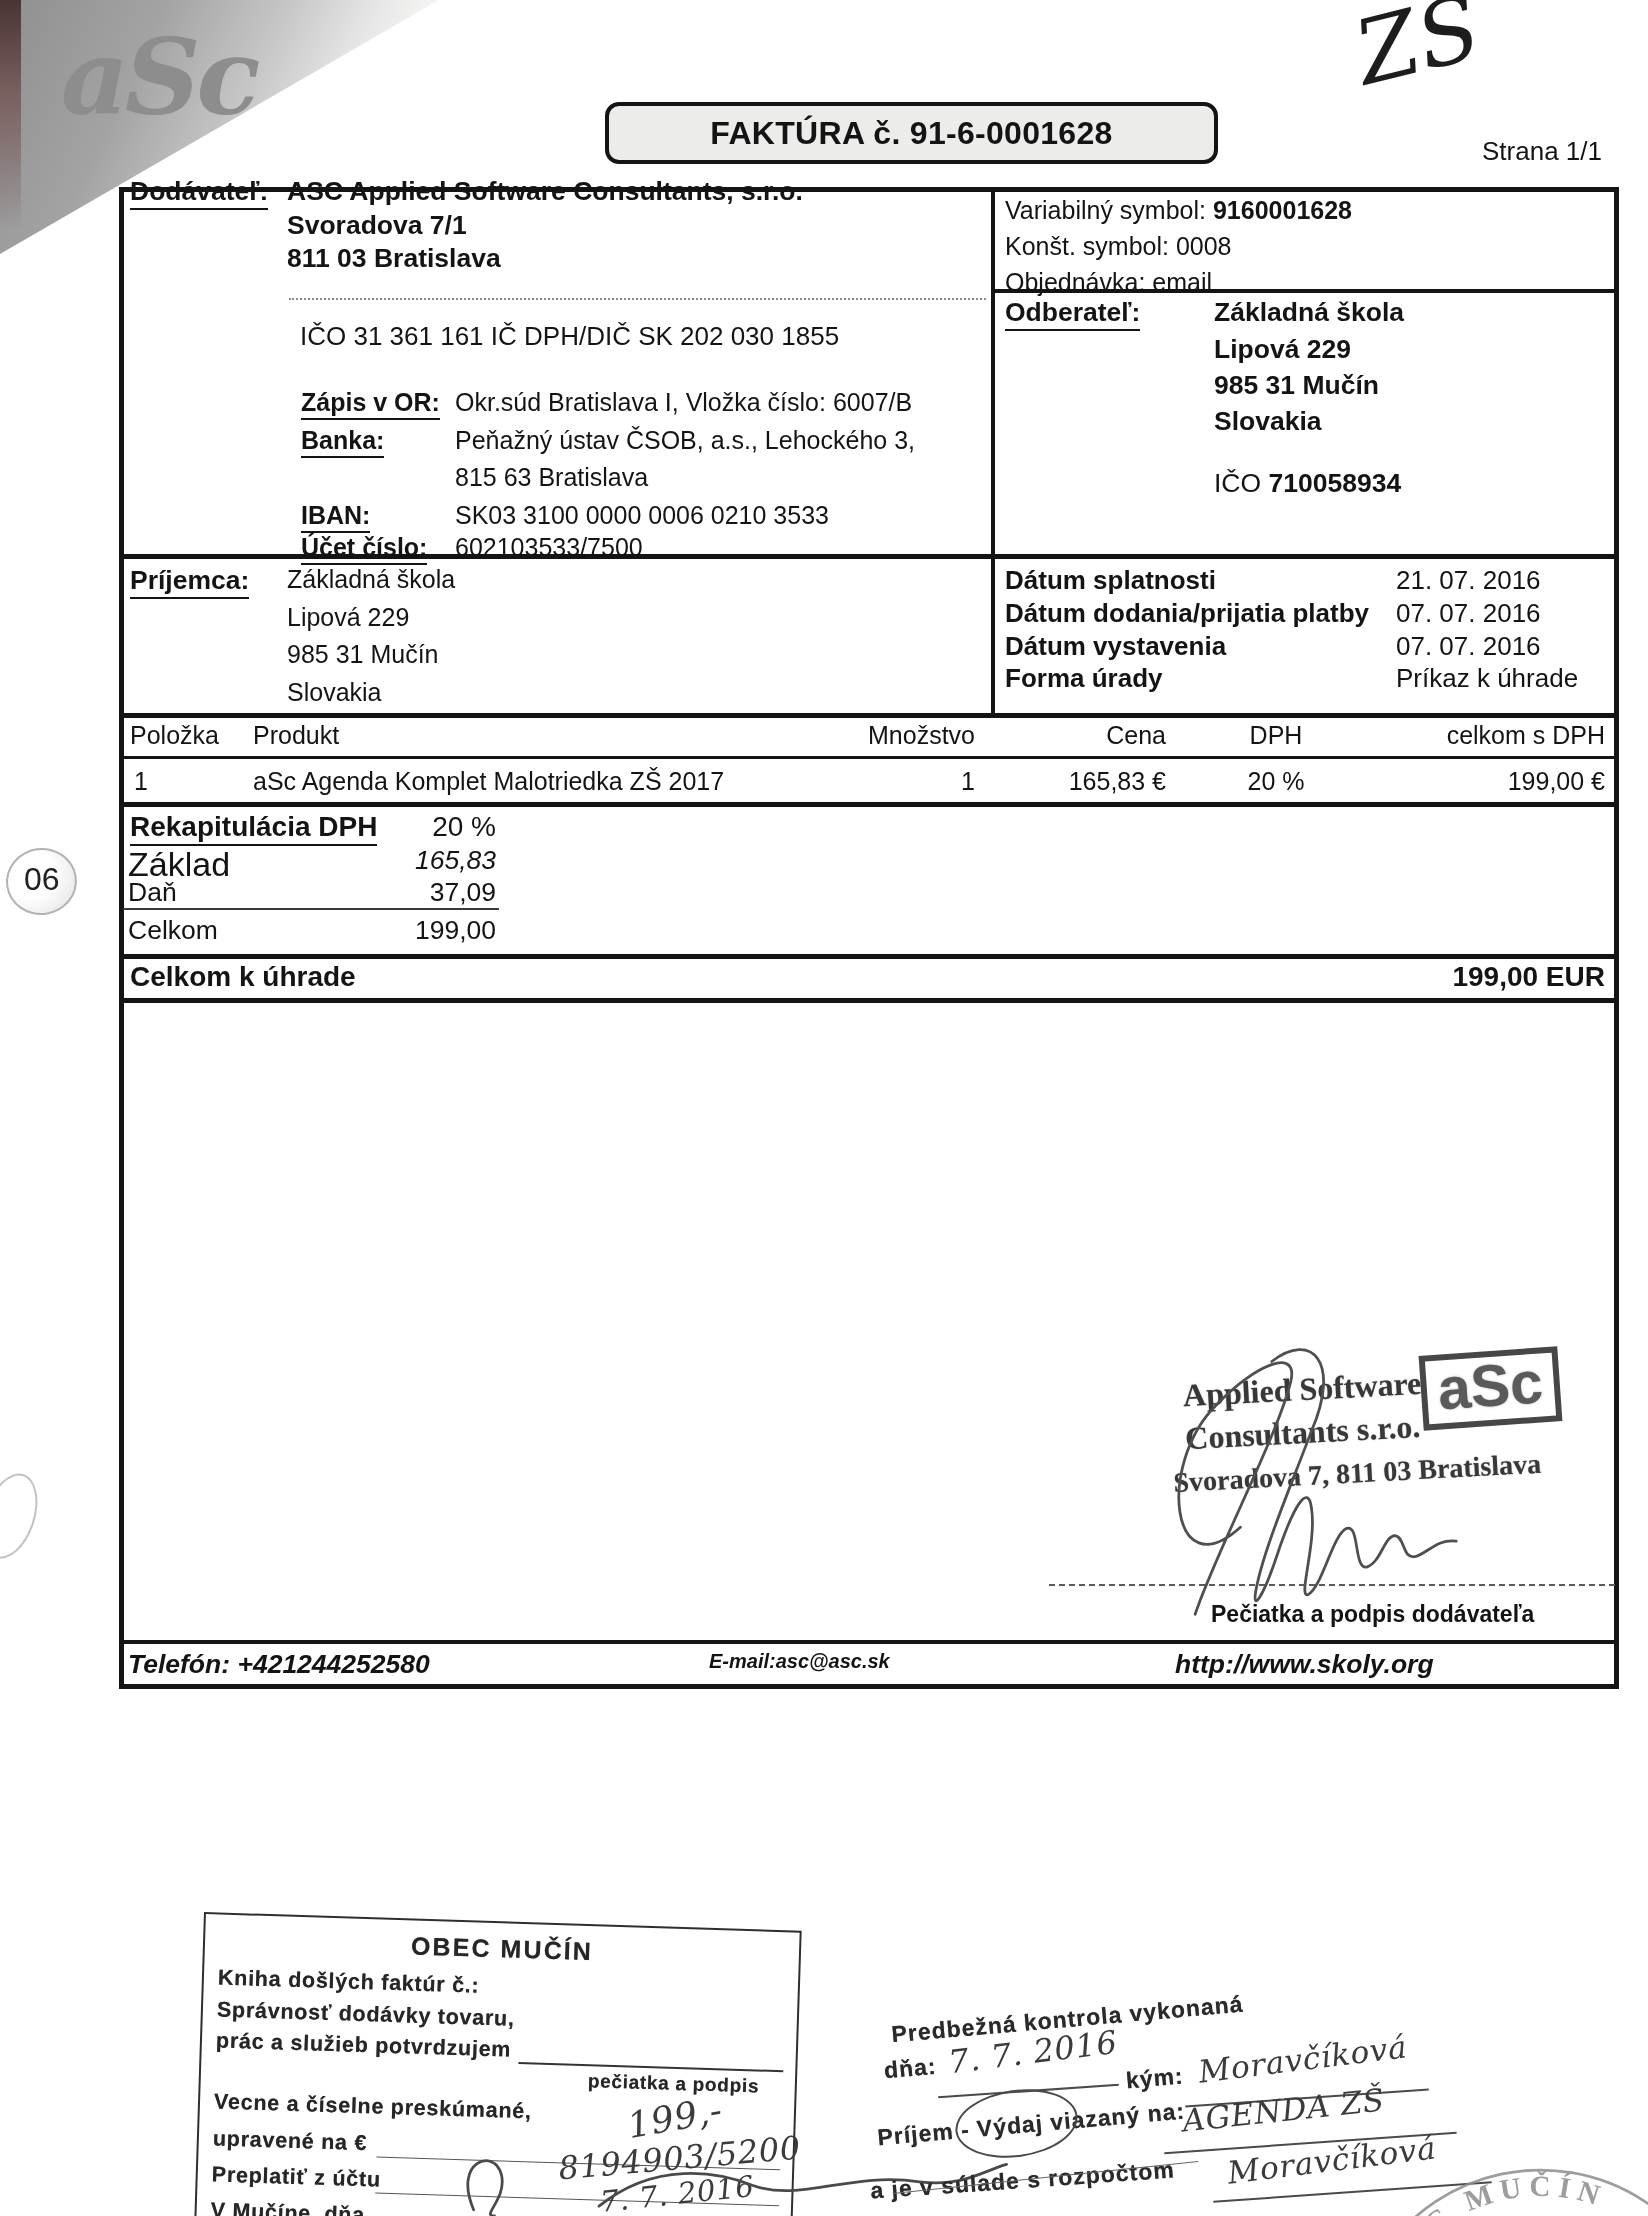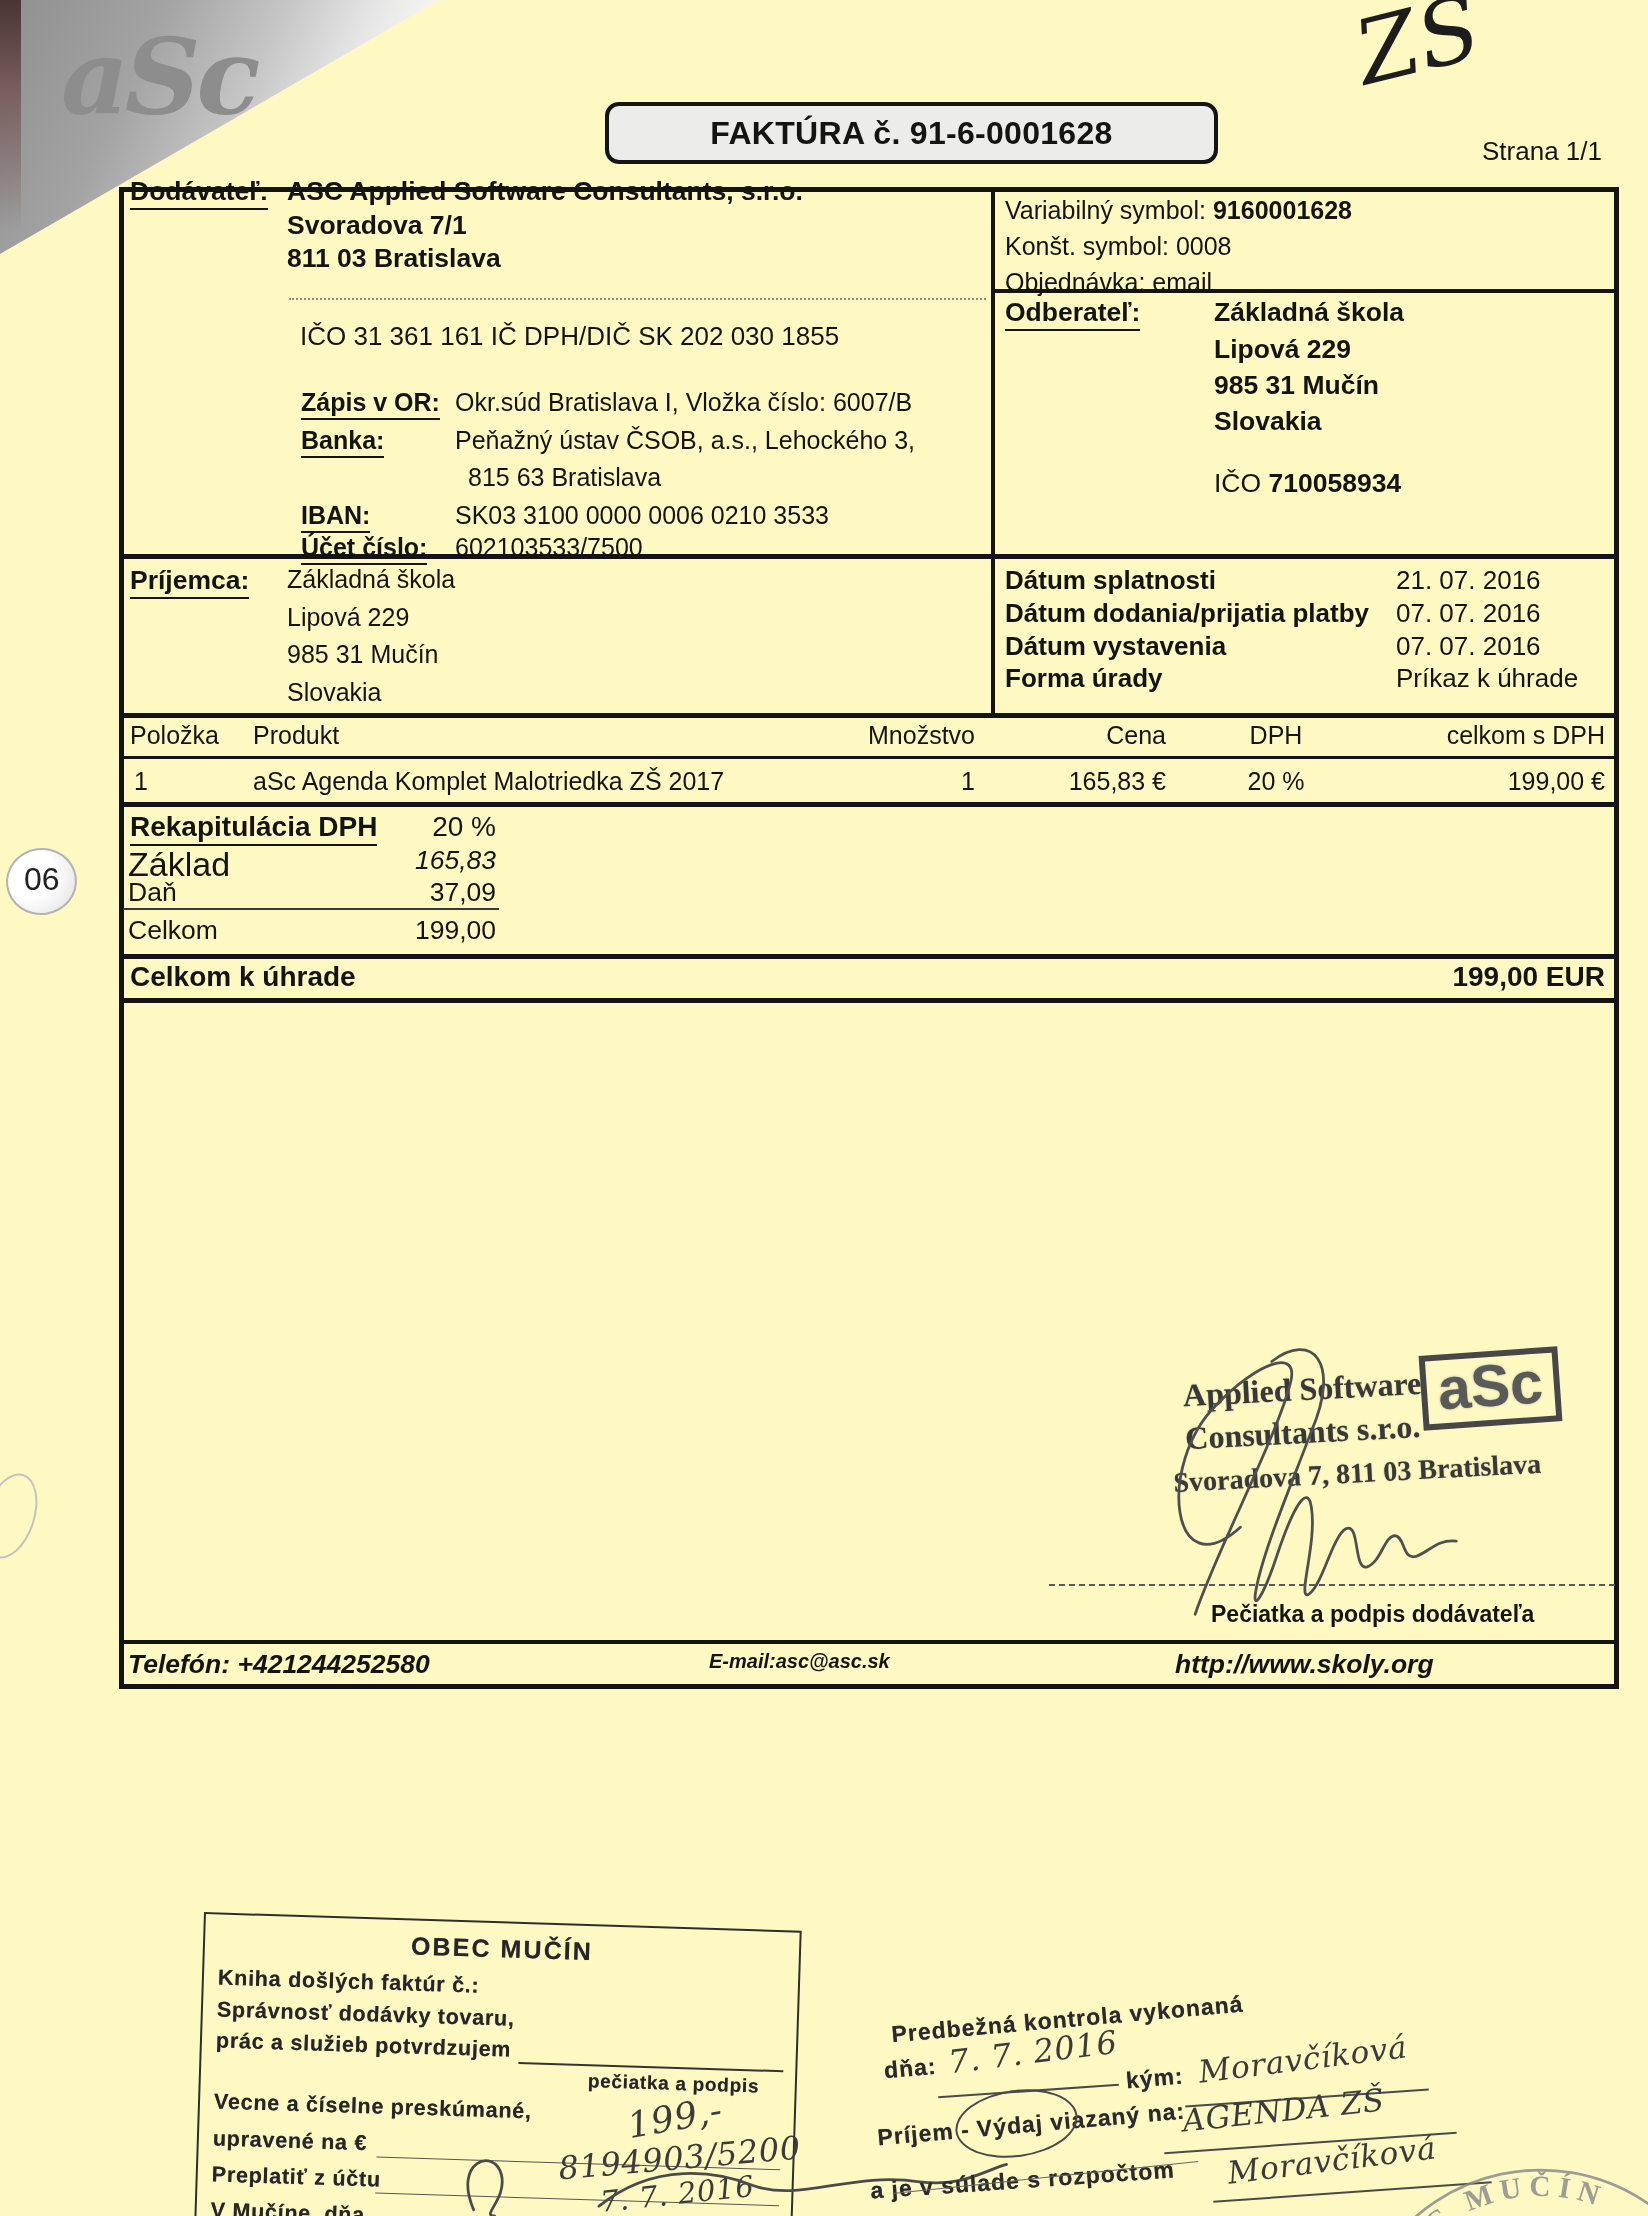--- a/index.html
+++ b/index.html
@@ -1,17 +1,17 @@
 <!DOCTYPE html>
 <html style="font-size:11px"><head>
 <meta charset="utf-8">
 <style>
   html,body{margin:0;padding:0;}
   body{background:#e8e8e8;}
-  #page{position:relative;width:1648px;height:2216px;background:#fef9c3;overflow:hidden;
+  #page{position:relative;width:1648px;height:2216px;background:#ffffff;overflow:hidden;
         font-family:"Liberation Sans",sans-serif;color:#141414;}
   .t{position:absolute;white-space:nowrap;font-size:25px;line-height:1.1;}
   .b{font-weight:bold;}
   .ul{border-bottom:2.8px solid #141414;padding-bottom:1.4px;}
   .line{position:absolute;background:#141414;}
   .dotted{position:absolute;border-top:2.1px dotted #8a8a8a;}
   .right{text-align:right;}
   .center{text-align:center;}
   .hand{position:absolute;white-space:nowrap;font-family:"DejaVu Serif",serif;font-style:italic;
         color:#3b3b3b;letter-spacing:0.7px;}
@@ -64,21 +64,21 @@
 
   <div class="dotted" style="left:289px;top:298px;width:697px;"></div>
 
   <div class="t" style="left:300px;top:322px;font-size:26px;">IČO 31 361 161  IČ DPH/DIČ SK 202 030 1855</div>
 
   <div class="t b ul" style="left:301px;top:389px;">Zápis v OR:</div>
   <div class="t" style="left:455px;top:389px;">Okr.súd Bratislava I, Vložka číslo: 6007/B</div>
 
   <div class="t b ul" style="left:301px;top:427px;">Banka:</div>
   <div class="t" style="left:455px;top:427px;">Peňažný ústav ČSOB, a.s., Lehockého 3,</div>
-  <div class="t" style="left:455px;top:464px;margin-left:13px;">815 63 Bratislava</div>
+  <div class="t" style="left:455px;top:464px;">815 63 Bratislava</div>
 
   <div class="t b ul" style="left:301px;top:502px;">IBAN:</div>
   <div class="t" style="left:455px;top:502px;">SK03 3100 0000 0006 0210 3533</div>
 
   <div class="t b ul" style="left:301px;top:534px;">Účet číslo:</div>
   <div class="t" style="left:455px;top:534px;">602103533/7500</div>
 
   <div class="t" style="left:1005px;top:197px;">
     <span>Variabilný symbol:</span>
     <span class="b">9160001628</span>

